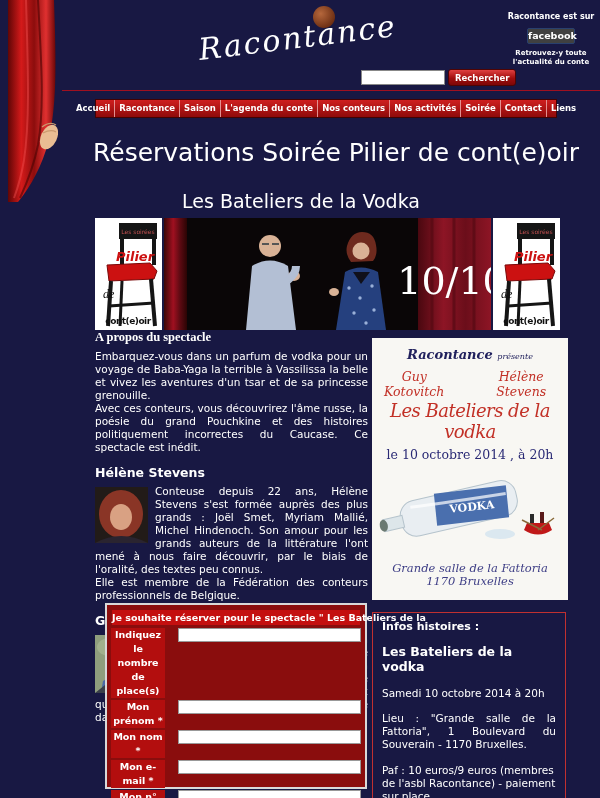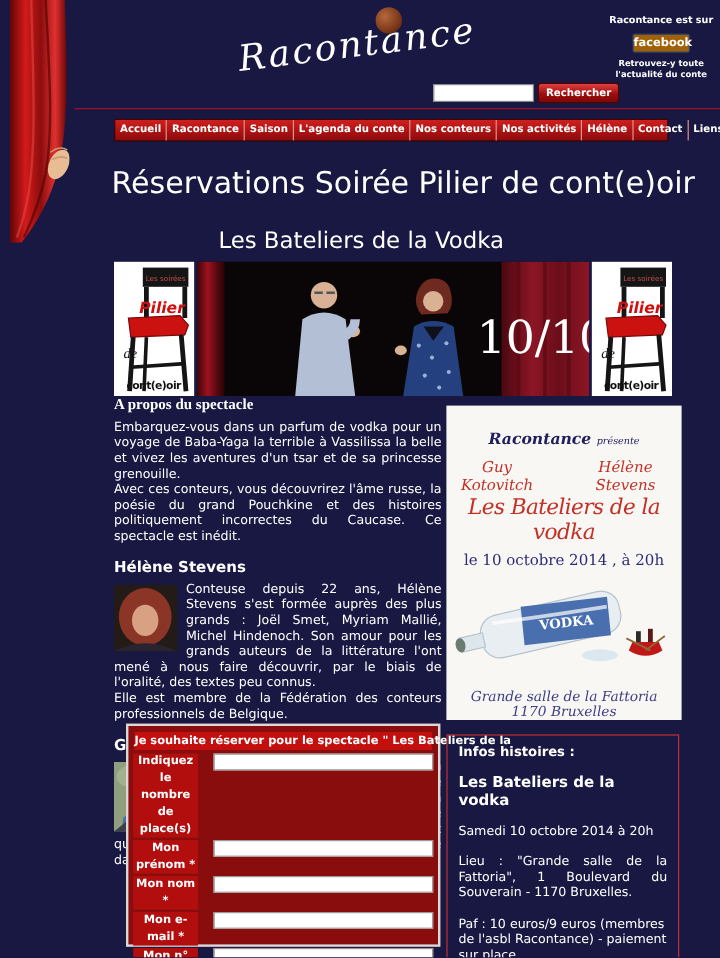--- a/index.html
+++ b/index.html
@@ -7,31 +7,31 @@
   .page { position:relative; width:600px; height:798px; background:#181843; overflow:hidden; }
   .abs { position:absolute; }
 
   
   .logo { left:198px; top:20px; color:#fff; font-family:"DejaVu Serif", serif; font-style:italic;
           font-size:30px; letter-spacing:2px; transform:rotate(-7deg); cursor:pointer; }
   .moon { left:313px; top:6px; width:22px; height:22px; border-radius:50%;
           background:radial-gradient(circle at 35% 35%, #b5673c, #6b2d12 75%, #3f1a0a); }
   .fb { left:505px; top:12px; width:92px; text-align:center; color:#fff; }
   .fb-intro { font-size:8px; font-weight:bold; }
-  .fb-btn { margin:7px auto 5px; width:48px; height:16px; background:#a16207; color:#fff;
+  .fb-btn { margin:7px auto 5px; width:48px; height:16px; background:#404040; color:#fff;
             font-size:9.5px; font-weight:bold; line-height:14px; border-radius:2px;
             border:1px solid #29406e; cursor:pointer; }
   .fb-note { font-size:7px; font-weight:bold; line-height:9px; }
   .search-input { left:361px; top:70px; width:84px; height:15px; border:1px solid #888; background:#fff; }
   .search-btn { left:448px; top:69px; height:17px; font-size:8.5px; font-weight:bold; color:#fff;
                 background:linear-gradient(#e04040,#a00d0d 55%,#7c0707); border:1px solid #4f0404;
                 border-radius:3px; padding:0 6px; cursor:pointer; font-family:"DejaVu Sans", sans-serif; }
   .redline { left:62px; top:90px; width:538px; height:1px; background:#a01020; }
 
-  .nav { left:95px; top:99px; width:462px; height:19px; display:flex; justify-content:flex-start;
+  .nav { left:95px; top:99px; width:462px; height:19px; display:flex; justify-content:center;
          background:linear-gradient(#cf1f1f,#8e0a0a); border:1px solid #420202; }
   .nav a { display:block; padding:0 4px; line-height:16px; font-size:8.5px; font-weight:bold;
            color:#fff; text-decoration:none; white-space:nowrap; border-left:1px solid #e39090;
            cursor:pointer; }
   .nav a:first-child { border-left:none; }
 
   h1.title { left:93px; top:138px; margin:0; font-size:25px; font-weight:400; color:#fff; white-space:nowrap; }
   h2.subtitle { left:95px; top:190px; width:412px; margin:0; text-align:center; font-size:19px;
                 font-weight:400; color:#fff; }
 
@@ -43,21 +43,21 @@
   
   .leftcol { left:95px; top:330px; width:273px; color:#fff; }
   .leftcol h3 { font-size:12.5px; margin:11px 0 5px; }
   .leftcol h3:first-child { margin-top:0;font-family:Liberation Serif, serif; }
   .leftcol p, .leftcol .bio { font-size:10.5px; line-height:13px; margin:0; text-align:justify; }
   .bio svg { float:left; margin:2px 7px 1px 0; }
 
   
   .poster { left:372px; top:338px; width:196px; height:262px; background:#f8f7f3; text-align:center;
             font-family:"DejaVu Serif", serif; overflow:hidden; }
-  .p-brand { padding-top:21px; font-size:13px; font-weight:bold; color:#20205c; font-style:italic; }
+  .p-brand { padding-top:9px; font-size:13px; font-weight:bold; color:#20205c; font-style:italic; }
   .p-presents { font-size:8px; font-weight:normal; }
   .p-names { margin-top:7px; font-size:12.5px; color:#c23026; display:flex; justify-content:center; gap:18px; font-style:italic; }
   .p-title { margin-top:1px; font-size:18px; color:#c23026; letter-spacing:-0.5px; font-style:italic; }
   .p-date { margin-top:5px; font-size:12.5px; color:#2a2a75; }
   .p-venue { font-size:11.5px; line-height:13px; color:#3d3d85; font-style:italic; }
 
   
   .infos { left:372px; top:612px; width:194px; border:1px solid #c03030; color:#fff;
            padding:7px 9px; font-size:10.5px; }
   .i-head { font-weight:bold; font-size:11px; margin-bottom:11px; }
@@ -114,21 +114,21 @@
   <button class="abs search-btn">Rechercher</button>
   <div class="abs redline"></div>
 
   <nav class="abs nav">
     <a>Accueil</a>
     <a>Racontance</a>
     <a>Saison</a>
     <a>L'agenda du conte</a>
     <a>Nos conteurs</a>
     <a>Nos activités</a>
-    <a>Hélène</a>
+    <a>Soirée</a>
     <a>Contact</a>
     <a>Liens</a>
   </nav>
 
   <h1 class="abs title">Réservations Soirée Pilier de cont(e)oir</h1>
   <h2 class="abs subtitle">Les Bateliers de la Vodka</h2>
 
   <svg class="abs poster-sm-l" width="67" height="112" viewBox="0 0 67 112">
     <rect width="67" height="112" fill="#ffffff"></rect>
     <rect x="24" y="5" width="38" height="16" fill="#151515"></rect>

